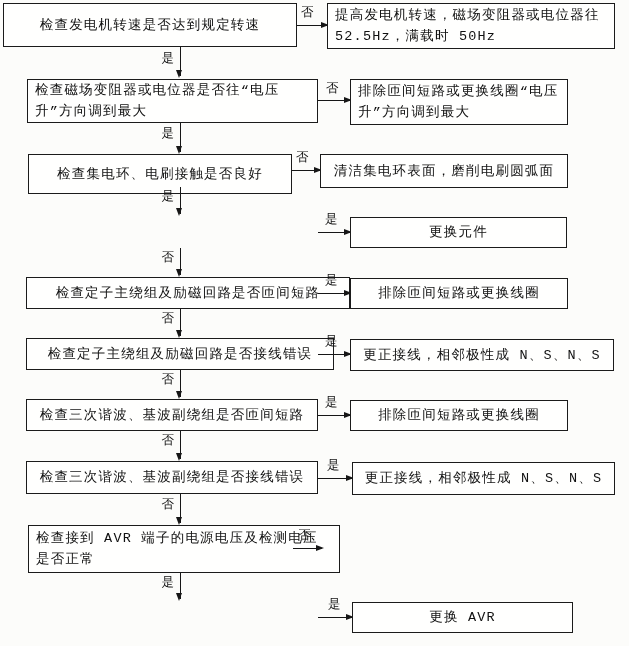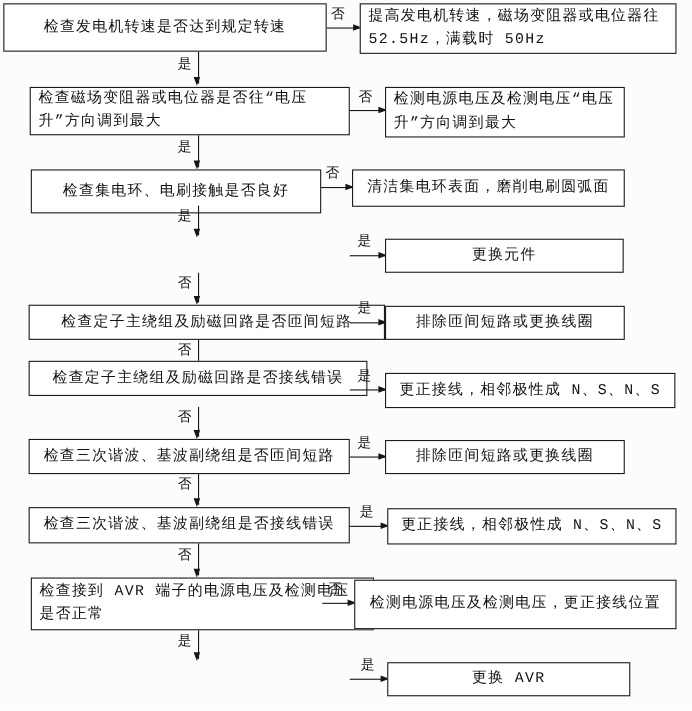--- a/index.html
+++ b/index.html
@@ -48,21 +48,21 @@
   <div class="vline" style="left:180px;top:47px;height:29px">
       <i class="ahd"></i>
     </div>
   <div class="lbl" style="left:146px;top:52px;width:28px;text-align:right">是</div>
 
   <div class="box al" style="left:27px;top:79px;width:291px;height:44px">检查磁场变阻器或电位器是否往“电压升”方向调到最大</div>
   <div class="hline" style="left:318px;top:100px;width:32px">
       <i class="ahr"></i>
     </div>
   <div class="lbl" style="left:326px;top:82px">否</div>
-  <div class="box al" style="left:350px;top:79px;width:218px;height:46px">检测电源电压及检测电压“电压升”方向调到最大</div>
+  <div class="box al" style="left:350px;top:79px;width:218px;height:46px">排除匝间短路或更换线圈“电压升”方向调到最大</div>
   <div class="vline" style="left:180px;top:123px;height:29px">
       <i class="ahd"></i>
     </div>
   <div class="lbl" style="left:146px;top:127px;width:28px;text-align:right">是</div>
 
   <div class="box" style="left:28px;top:154px;width:264px;height:40px">检查集电环、电刷接触是否良好</div>
   <div class="hline" style="left:292px;top:170px;width:28px">
       <i class="ahr"></i>
     </div>
   <div class="lbl" style="left:296px;top:151px">否</div>
@@ -86,21 +86,21 @@
   <div class="hline" style="left:318px;top:293px;width:32px">
       <i class="ahr"></i>
     </div>
   <div class="lbl" style="left:325px;top:274px">是</div>
   <div class="box" style="left:350px;top:278px;width:218px;height:31px">排除匝间短路或更换线圈</div>
   <div class="vline" style="left:180px;top:309px;height:27px">
       <i class="ahd"></i>
     </div>
   <div class="lbl" style="left:146px;top:312px;width:28px;text-align:right">否</div>
 
-  <div class="box" style="left:26px;top:328px;width:308px;height:32px">检查定子主绕组及励磁回路是否接线错误</div>
+  <div class="box" style="left:26px;top:338px;width:308px;height:32px">检查定子主绕组及励磁回路是否接线错误</div>
   <div class="hline" style="left:318px;top:354px;width:32px">
       <i class="ahr"></i>
     </div>
   <div class="lbl" style="left:325px;top:335px">是</div>
   <div class="box" style="left:350px;top:339px;width:264px;height:32px">更正接线，相邻极性成 N、S、N、S</div>
   <div class="vline" style="left:180px;top:370px;height:27px">
       <i class="ahd"></i>
     </div>
   <div class="lbl" style="left:146px;top:373px;width:28px;text-align:right">否</div>
 
@@ -124,21 +124,20 @@
   <div class="vline" style="left:180px;top:494px;height:29px">
       <i class="ahd"></i>
     </div>
   <div class="lbl" style="left:146px;top:498px;width:28px;text-align:right">否</div>
 
   <div class="box al" style="left:28px;top:525px;width:312px;height:48px">检查接到 AVR 端子的电源电压及检测电压是否正常</div>
   <div class="hline" style="left:293px;top:548px;width:29px">
       <i class="ahr"></i>
     </div>
   <div class="lbl" style="left:298px;top:529px">否</div>
-  <div class="box" style="left:322px;top:527px;width:293px;height:45px">检测电源电压及检测电压，更正接线位置</div>
   <div class="vline" style="left:180px;top:573px;height:26px">
       <i class="ahd"></i>
     </div>
   <div class="lbl" style="left:146px;top:576px;width:28px;text-align:right">是</div>
 
   <div class="hline" style="left:318px;top:617px;width:34px">
       <i class="ahr"></i>
     </div>
   <div class="lbl" style="left:328px;top:598px">是</div>
   <div class="box" style="left:352px;top:602px;width:221px;height:31px">更换 AVR</div>

